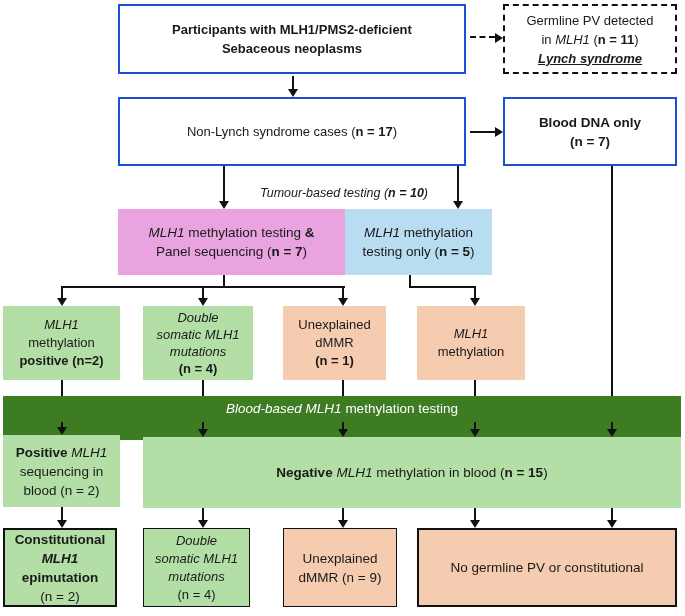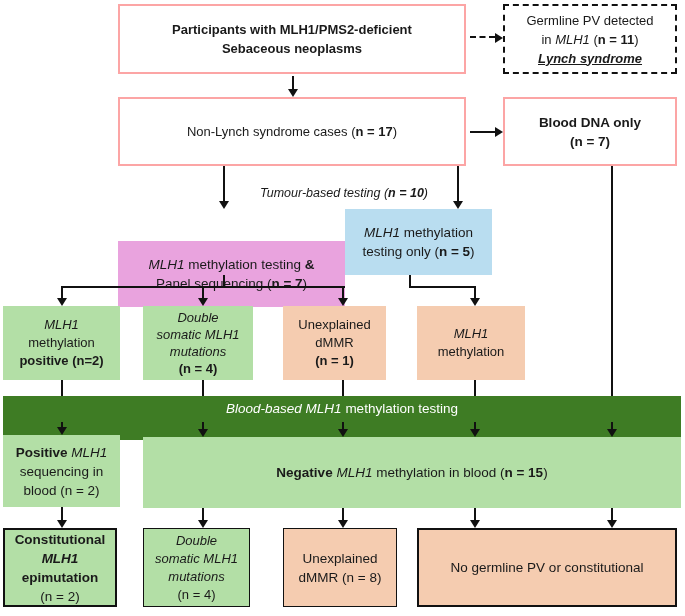--- a/index.html
+++ b/index.html
@@ -4,23 +4,23 @@
 <style>
   html,body{margin:0;padding:0;background:#ffffff;}
   #canvas{
     position:relative;width:685px;height:616px;background:#ffffff;
     font-family:"Liberation Sans",sans-serif;color:#1a1a1a;overflow:hidden;
   }
   .box{
     position:absolute;display:flex;flex-direction:column;justify-content:center;
     text-align:center;box-sizing:border-box;font-size:13px;line-height:18px;
   }
-  .white{background:#ffffff;border:2px solid #fca5a5;}
+  .white{background:#ffffff;border:2px solid #1d4ed8;}
   .dashed{background:#ffffff;border:2px dashed #111;}
-  .pink{background:#e9a3de;margin-top:32px;}
+  .pink{background:#e9a3de;}
   .blue{background:#b9ddf0;}
   .green{background:#b3dfa6;}
   .peach{background:#f5ccb0;}
   .bordered15{border:1.5px solid #111;}
   .bordered2{border:2px solid #111;}
   .bordered25{border:2.5px solid #111;}
   .b{font-weight:bold;}
   .i{font-style:italic;}
   .bi{font-weight:bold;font-style:italic;}
   .biu{font-weight:bold;font-style:italic;text-decoration:underline;}
@@ -135,21 +135,21 @@
 
   <div class="box green bordered15" id="b-dblsom2">
     <div class="i">Double</div>
     <div class="i">somatic MLH1</div>
     <div class="i">mutations</div>
     <div>(n = 4)</div>
   </div>
 
   <div class="box peach bordered15" id="b-unexp2">
     <div>Unexplained</div>
-    <div>dMMR (n = 8)</div>
+    <div>dMMR (n = 9)</div>
   </div>
 
   <div class="box peach bordered2" id="b-nogerm">
     <div>No germline PV or constitutional</div>
   </div>
 
   <div class="vline" style="left:292px;top:76px;height:14px;"></div>
   <div class="ah-down" style="left:288px;top:89px;"></div>
 
   <div class="hdash" style="left:470px;top:36px;width:25px;"></div>

